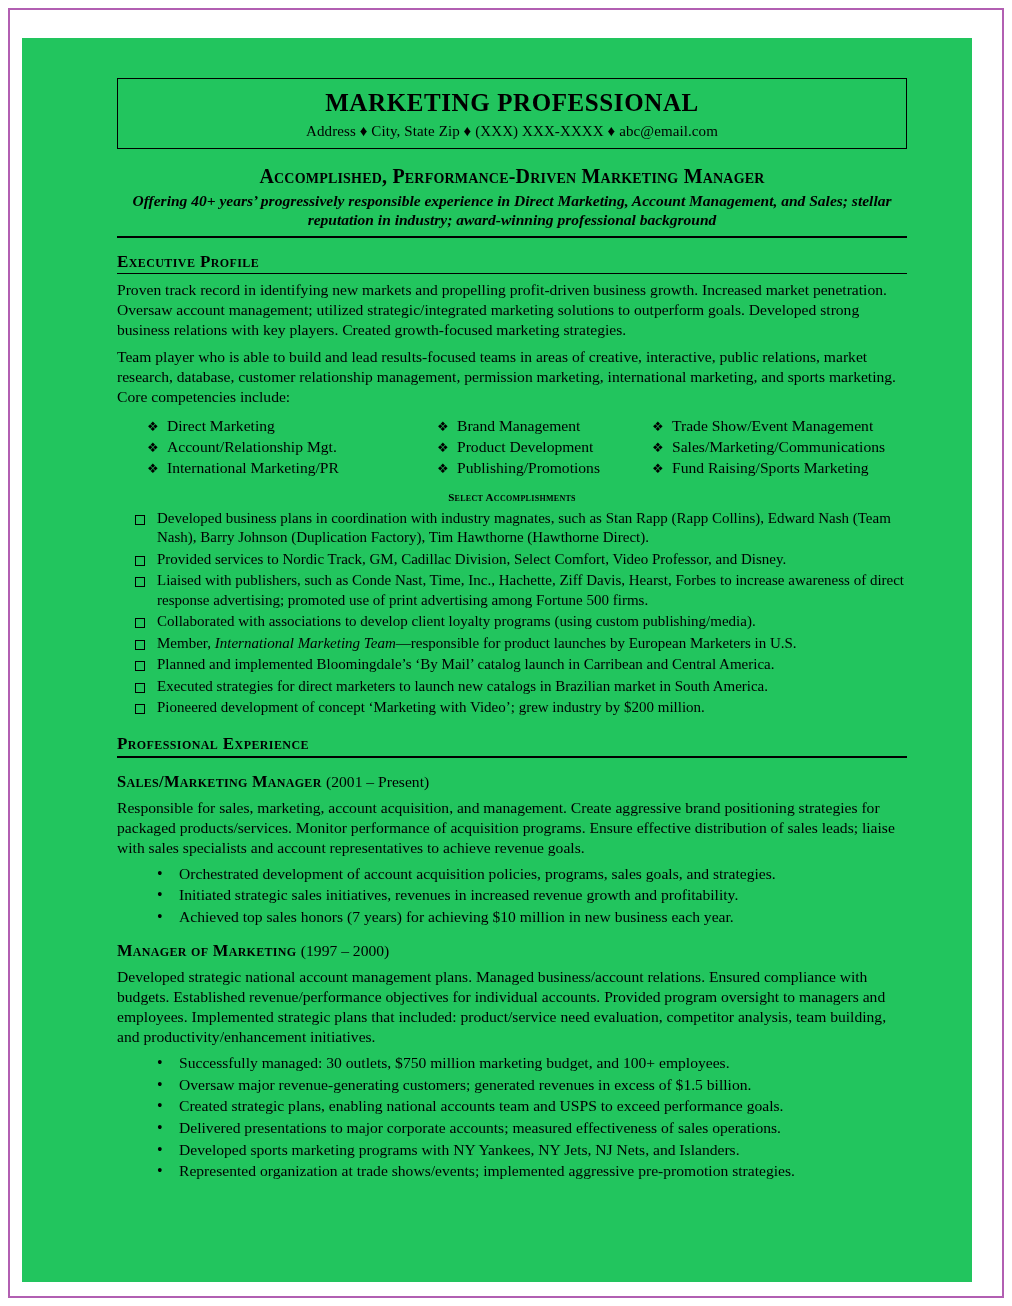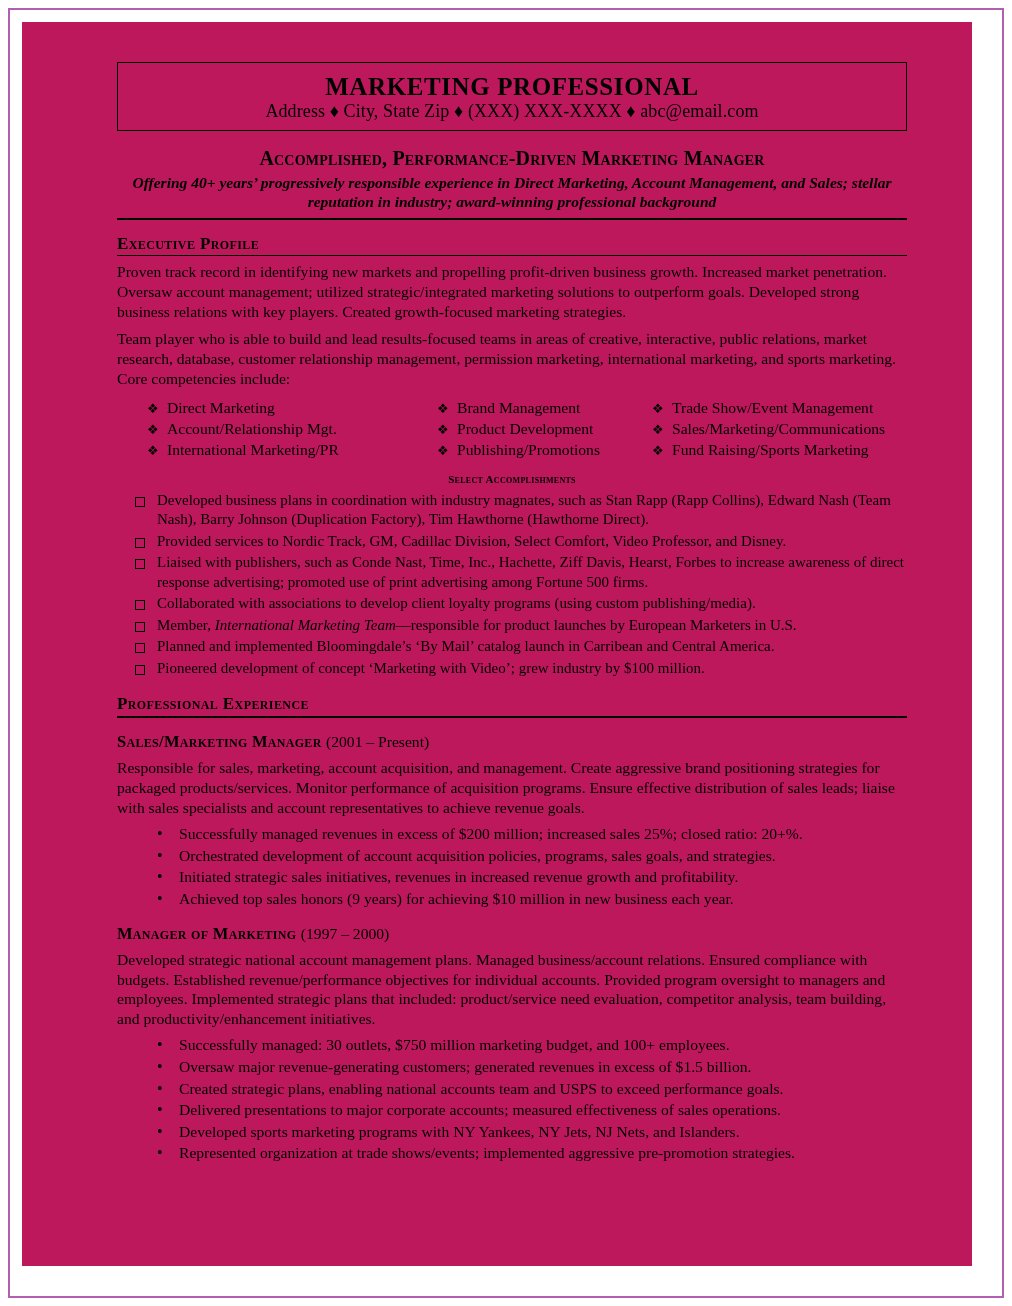--- a/index.html
+++ b/index.html
@@ -19,24 +19,24 @@
     left: 8px;
     top: 8px;
     width: 996px;
     height: 1290px;
     border: 2px solid #b25fb2;
     box-sizing: border-box;
   }
   .doc {
     position: absolute;
     left: 22px;
-    top: 22px;
+    top: 38px;
     width: 950px;
     height: 1244px;
-    background: #be185d;
+    background: #22c55e;
     box-sizing: border-box;
     overflow: hidden;
   }
   .content {
     position: absolute;
     left: 95px;
     top: 40px;
     width: 790px;
   }
 
@@ -46,22 +46,22 @@
     padding: 10px 6px 8px 6px;
     text-align: center;
   }
   .header-name {
     font-size: 25px;
     font-weight: bold;
     letter-spacing: 0.6px;
     line-height: 1.1;
   }
   .header-contact {
-    font-size: 18px;
-    margin-top: 0;
+    font-size: 15px;
+    margin-top: 6px;
     letter-spacing: 0.1px;
   }
 
   
   .headline-wrap {
     margin-top: 16px;
     text-align: center;
   }
   .headline-title {
     font-size: 20px;
@@ -260,36 +260,36 @@
     </div>
 
     <div class="center-head sc">Select Accomplishments</div>
     <ul class="sq">
       <li>Developed business plans in coordination with industry magnates, such as Stan Rapp (Rapp Collins), Edward Nash (Team Nash), Barry Johnson (Duplication Factory), Tim Hawthorne (Hawthorne Direct).</li>
       <li>Provided services to Nordic Track, GM, Cadillac Division, Select Comfort, Video Professor, and Disney.</li>
       <li>Liaised with publishers, such as Conde Nast, Time, Inc., Hachette, Ziff Davis, Hearst, Forbes to increase awareness of direct response advertising; promoted use of print advertising among Fortune 500 firms.</li>
       <li>Collaborated with associations to develop client loyalty programs (using custom publishing/media).</li>
       <li>Member, <i class="it">International Marketing Team</i>—responsible for product launches by European Marketers in U.S.</li>
       <li>Planned and implemented Bloomingdale’s ‘By Mail’ catalog launch in Carribean and Central America.</li>
-      <li>Pioneered development of concept ‘Marketing with Video’; grew industry by $100 million.</li>
+      <li>Executed strategies for direct marketers to launch new catalogs in Brazilian market in South America.</li>
+      <li>Pioneered development of concept ‘Marketing with Video’; grew industry by $200 million.</li>
     </ul>
 
     <div class="section-head tight">Professional Experience</div>
     <div class="exp-head-rule"></div>
 
     <div class="job-title">
       <span>Sales/Marketing Manager</span>
       <span class="dates">(2001 – Present)</span>
     </div>
     <p class="body first">Responsible for sales, marketing, account acquisition, and management. Create aggressive brand positioning strategies for packaged products/services. Monitor performance of acquisition programs. Ensure effective distribution of sales leads; liaise with sales specialists and account representatives to achieve revenue goals.</p>
     <ul class="dot">
-      <li>Successfully managed revenues in excess of $200 million; increased sales 25%; closed ratio: 20+%.</li>
       <li>Orchestrated development of account acquisition policies, programs, sales goals, and strategies.</li>
       <li>Initiated strategic sales initiatives, revenues in increased revenue growth and profitability.</li>
-      <li>Achieved top sales honors (9 years) for achieving $10 million in new business each year.</li>
+      <li>Achieved top sales honors (7 years) for achieving $10 million in new business each year.</li>
     </ul>
 
     <div class="job-title">
       <span>Manager of Marketing</span>
       <span class="dates">(1997 – 2000)</span>
     </div>
     <p class="body first">Developed strategic national account management plans. Managed business/account relations. Ensured compliance with budgets. Established revenue/performance objectives for individual accounts. Provided program oversight to managers and employees. Implemented strategic plans that included: product/service need evaluation, competitor analysis, team building, and productivity/enhancement initiatives.</p>
     <ul class="dot">
       <li>Successfully managed: 30 outlets, $750 million marketing budget, and 100+ employees.</li>
       <li>Oversaw major revenue-generating customers; generated revenues in excess of $1.5 billion.</li>

